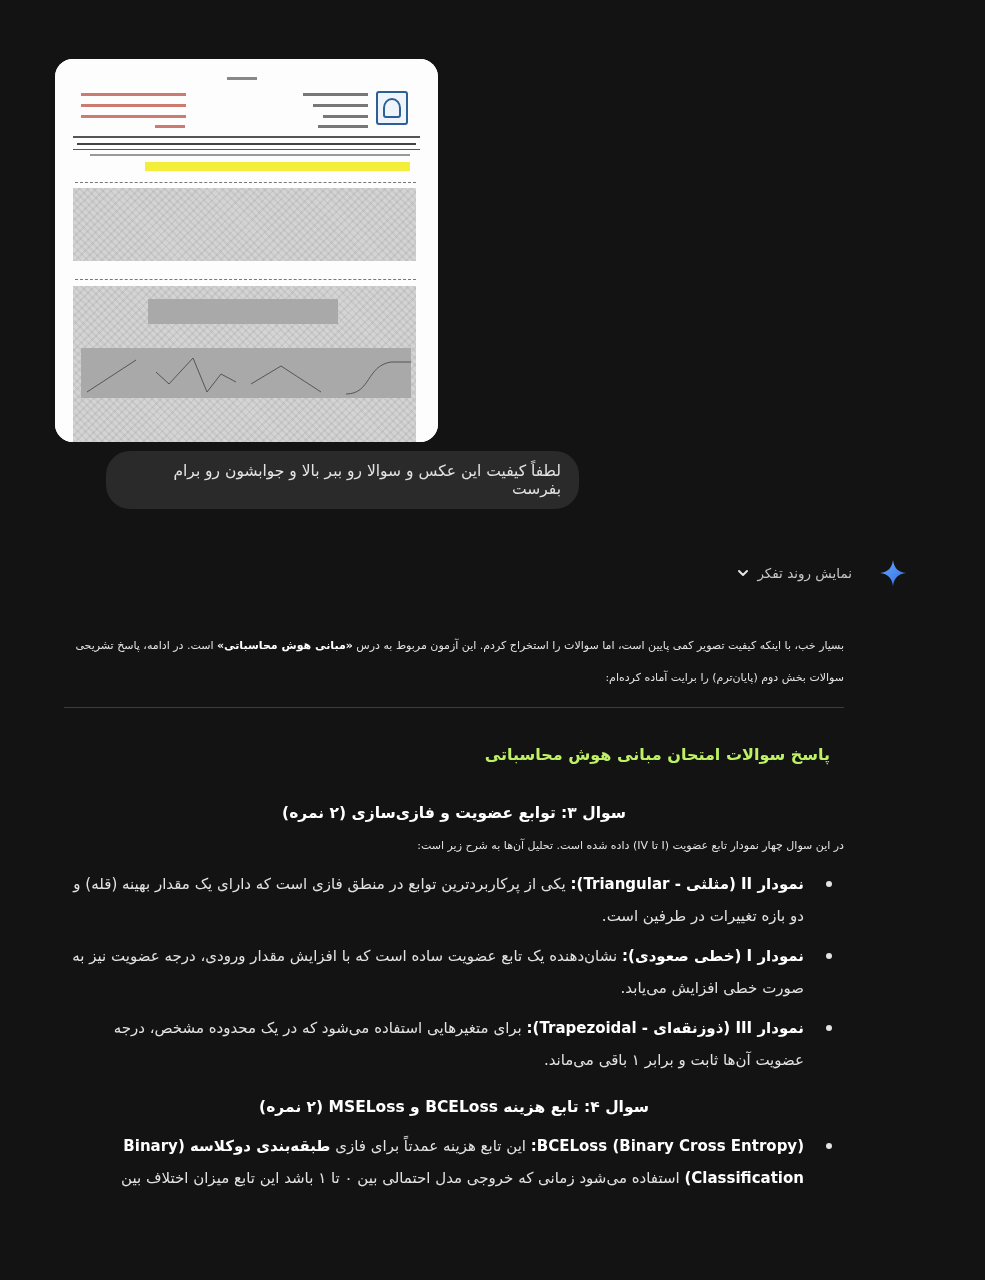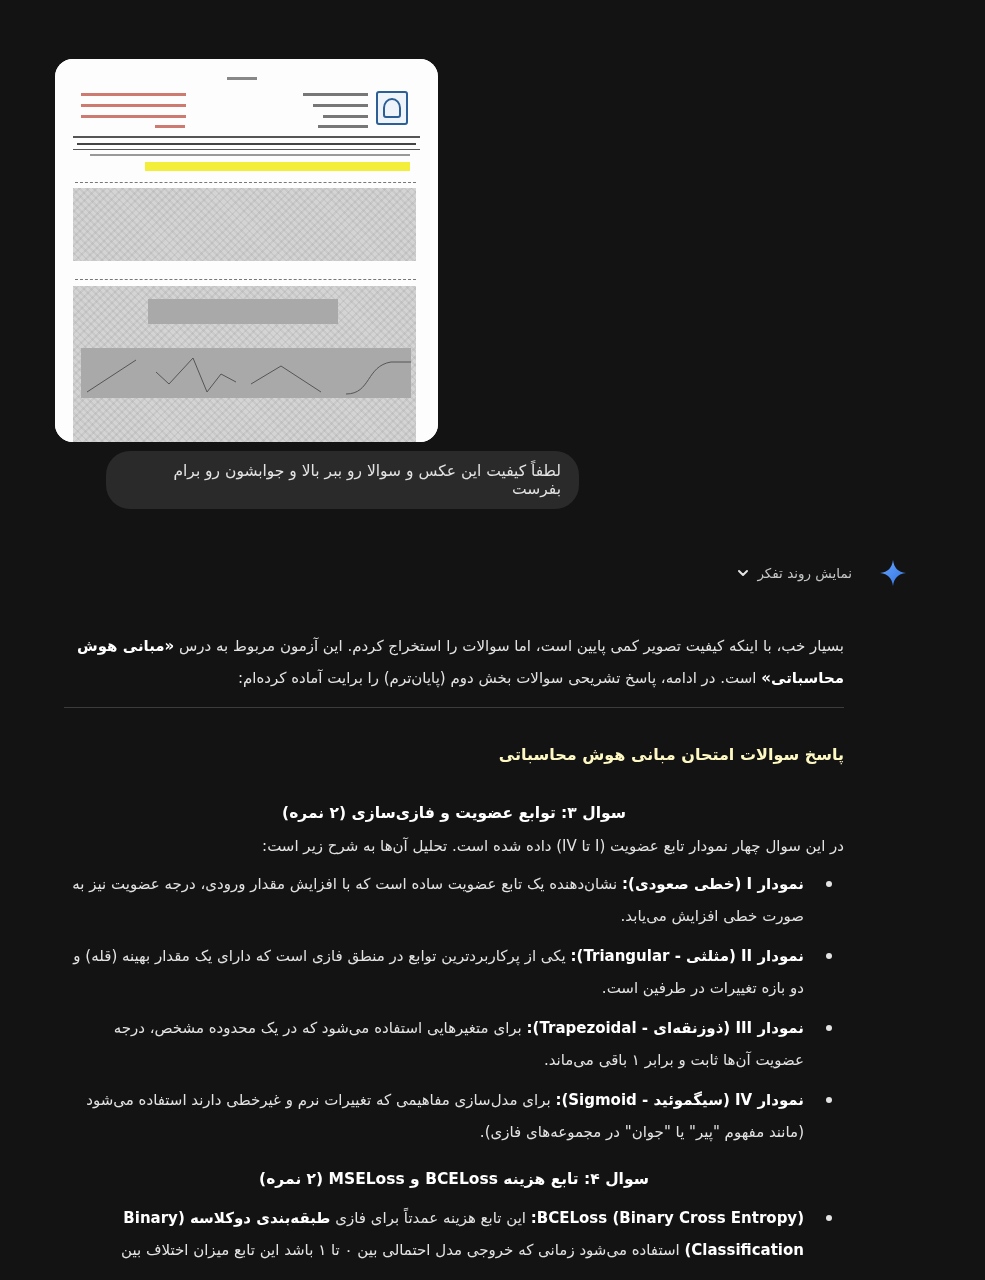--- a/index.html
+++ b/index.html
@@ -56,24 +56,24 @@
     }
     .thinking .label { font-size:13.5px; color:#c4c7c5; }
     .thinking .chev { width:12px; height:12px; }
     .spark { position:absolute; left:878px; top:558px; width:30px; height:30px; }
 
     
     .answer {
       position:absolute; left:64px; top:630px; width:780px;
       direction:rtl; text-align:right;
     }
-    .answer p { margin:0; font-size:15px; line-height:32px; color:#e3e3e3; }
+    .answer p { margin:0; font-size:11px; line-height:32px; color:#e3e3e3; }
     .answer b { font-weight:bold; color:#ffffff; }
     .answer hr { border:0; border-top:1px solid #3c3c3e; margin:13px 0 30px 0; }
-    .answer h3 { margin:0; font-size:16px; font-weight:bold; color:#fef9c3; line-height:34px; }
+    .answer h3 { margin:14px; font-size:16px; font-weight:bold; color:#bef264; line-height:34px; }
     .answer h4 { margin:0; font-size:15.5px; font-weight:bold; color:#ffffff; line-height:34px; }
     .h-main { margin-bottom:24px !important; }
     .q-title { margin-top:10px !important;text-align:center; }
     .answer ul { list-style:none; margin:6px 0 0 0; padding:0 12px 0 0; }
     .answer li {
       position:relative; padding-right:28px; font-size:15px; line-height:32px;
       margin-bottom:8px; color:#e3e3e3;
     }
     .answer li::before {
       content:""; position:absolute; right:0; top:13px;
@@ -137,23 +137,22 @@
 </div>
 
 <div class="answer">
   <p><span>بسیار خب، با اینکه کیفیت تصویر کمی پایین است، اما سوالات را استخراج کردم. این آزمون مربوط به درس </span><b>«مبانی هوش محاسباتی»</b><span> است. در ادامه، پاسخ تشریحی سوالات بخش دوم (پایان‌ترم) را برایت آماده کرده‌ام:</span></p>
   <hr>
   <h3 class="h-main">پاسخ سوالات امتحان مبانی هوش محاسباتی</h3>
 
   <h4 class="q-title">سوال ۳: توابع عضویت و فازی‌سازی (۲ نمره)</h4>
   <p>در این سوال چهار نمودار تابع عضویت (I تا IV) داده شده است. تحلیل آن‌ها به شرح زیر است:</p>
   <ul>
+    <li><b>نمودار II (مثلثی - Triangular):</b><span> یکی از پرکاربردترین توابع در منطق فازی است که دارای یک مقدار بهینه (قله) و دو بازه تغییرات در طرفین است.</span></li>
     <li><b>نمودار I (خطی صعودی):</b><span> نشان‌دهنده یک تابع عضویت ساده است که با افزایش مقدار ورودی، درجه عضویت نیز به صورت خطی افزایش می‌یابد.</span></li>
-    <li><b>نمودار II (مثلثی - Triangular):</b><span> یکی از پرکاربردترین توابع در منطق فازی است که دارای یک مقدار بهینه (قله) و دو بازه تغییرات در طرفین است.</span></li>
     <li><b>نمودار III (ذوزنقه‌ای - Trapezoidal):</b><span> برای متغیرهایی استفاده می‌شود که در یک محدوده مشخص، درجه عضویت آن‌ها ثابت و برابر ۱ باقی می‌ماند.</span></li>
-    <li><b>نمودار IV (سیگموئید - Sigmoid):</b><span> برای مدل‌سازی مفاهیمی که تغییرات نرم و غیرخطی دارند استفاده می‌شود (مانند مفهوم "پیر" یا "جوان" در مجموعه‌های فازی).</span></li>
   </ul>
 
   <h4 class="q-title q4">سوال ۴: تابع هزینه BCELoss و MSELoss (۲ نمره)</h4>
   <ul>
     <li><b>BCELoss (Binary Cross Entropy):</b><span> این تابع هزینه عمدتاً برای فازی </span><b>طبقه‌بندی دوکلاسه (Binary Classification)</b><span> استفاده می‌شود زمانی که خروجی مدل احتمالی بین ۰ تا ۱ باشد این تابع میزان اختلاف بین</span></li>
   </ul>
 </div>
 
 </body></html>

